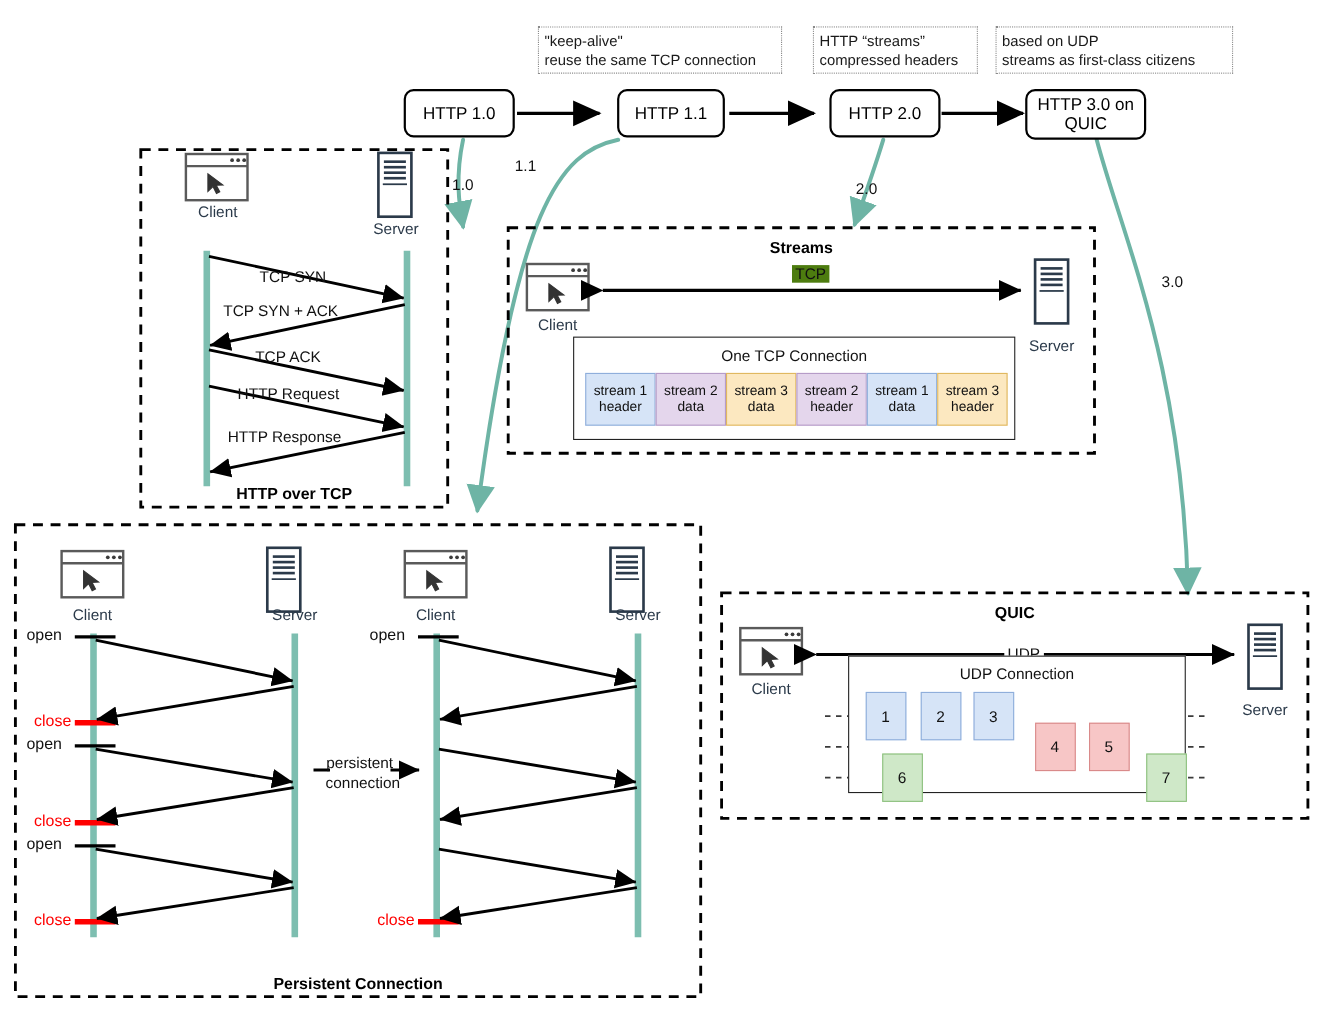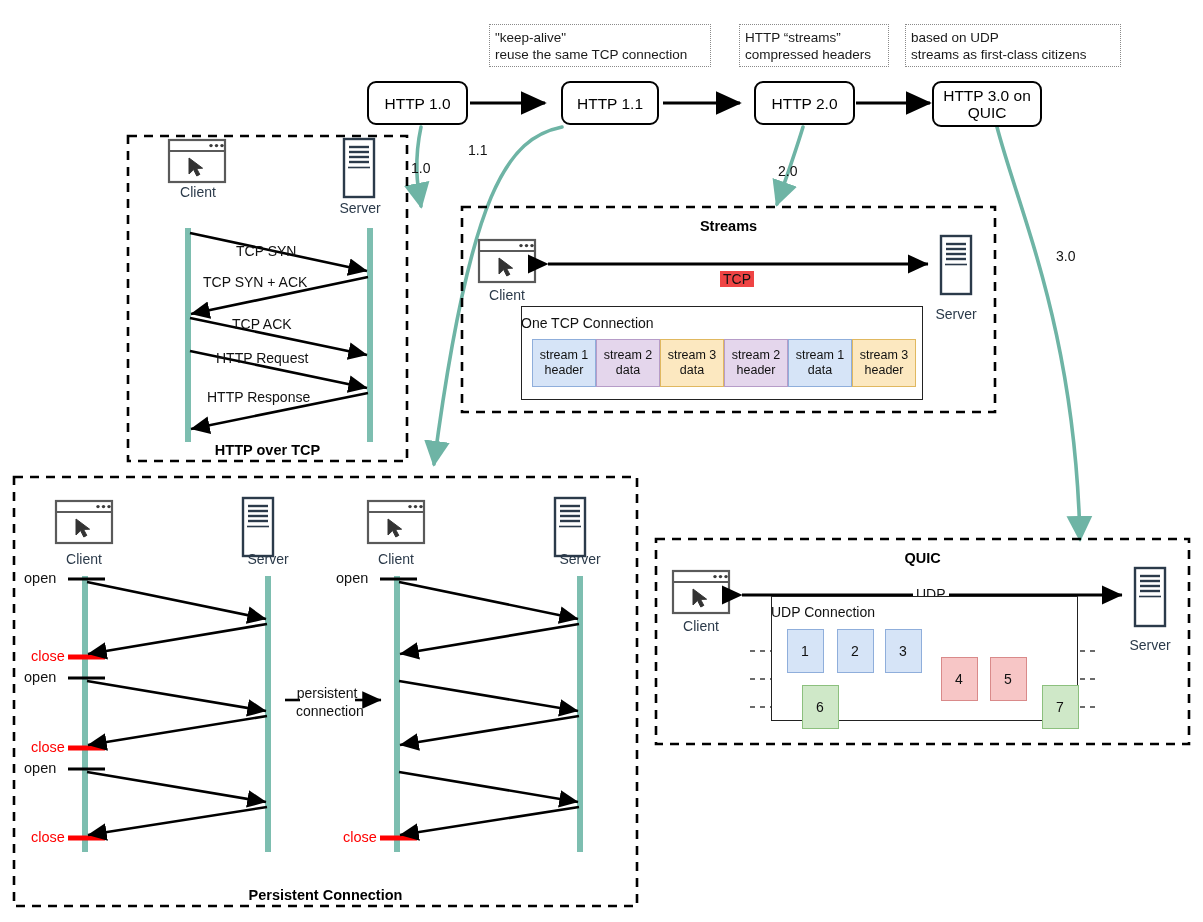--- a/index.html
+++ b/index.html
@@ -23,21 +23,21 @@
     display:flex;align-items:center;justify-content:center;text-align:center;
     font-size:15.5px;line-height:17px;box-sizing:border-box;
   }
   .grouplabel{font-size:14.5px;font-weight:bold;text-align:center;}
   .smalllabel{font-size:14px;color:#2b3a4a;}
   .blacklabel{font-size:14px;color:#111;}
   .msg{font-size:14px;color:#111;white-space:nowrap;}
   .redlabel{font-size:14.5px;color:#ff0000;white-space:nowrap;margin-left:12px;}
   .openlabel{font-size:14.5px;color:#111;white-space:nowrap;}
   .innerbox{border:1.6px solid #222;background:#fff;box-sizing:border-box;}
-  .innertitle{font-size:14px;color:#111;}
+  .innertitle{font-size:14px;color:#111;text-align:center;}
   .cell{
     box-sizing:border-box;border:1px solid;text-align:center;
     font-size:12.5px;line-height:15px;color:#111;
     display:flex;flex-direction:column;align-items:center;justify-content:center;
   }
   .pkt{
     box-sizing:border-box;border:1px solid;display:flex;
     align-items:center;justify-content:center;font-size:14px;color:#111;
   }
 </style>
@@ -205,21 +205,21 @@
   <div class="abs msg" style="left:203px;top:274px;">TCP SYN + ACK</div>
   <div class="abs msg" style="left:232px;top:316px;">TCP ACK</div>
   <div class="abs msg" style="left:216px;top:350px;">HTTP Request</div>
   <div class="abs msg" style="left:207px;top:389px;">HTTP Response</div>
 
   <div class="abs grouplabel" style="left:128px;top:442px;width:279px;">HTTP over TCP</div>
 
   <div class="abs grouplabel" style="left:462px;top:218px;width:533px;">Streams</div>
   <div class="abs smalllabel" style="left:477px;top:287px;width:60px;text-align:center;">Client</div>
   <div class="abs smalllabel" style="left:926px;top:306px;width:60px;text-align:center;">Server</div>
-  <div class="abs msg" style="left:720px;top:271px;background:#ef4444;padding:0 3px;">TCP</div>
+  <div class="abs msg" style="left:720px;top:241px;background:#4d7c0f;padding:0 3px;">TCP</div>
 
   <div class="abs innerbox" style="left:521px;top:306px;width:402px;height:94px;"></div>
   <div class="abs innertitle" style="left:521px;top:315px;width:402px;">One TCP Connection</div>
 
   <div class="abs" id="stream-cells" style="left:532px;top:339px;display:flex;border-radius:12px;">
       <div class="cell" style="width: 64px; height: 48px; background: rgb(214, 228, 247); border-color: rgb(143, 174, 219);">
         <span>stream 1</span>
         <span>header</span>
       </div>
       <div class="cell" style="width: 64px; height: 48px; background: rgb(228, 214, 236); border-color: rgb(182, 156, 200);">

